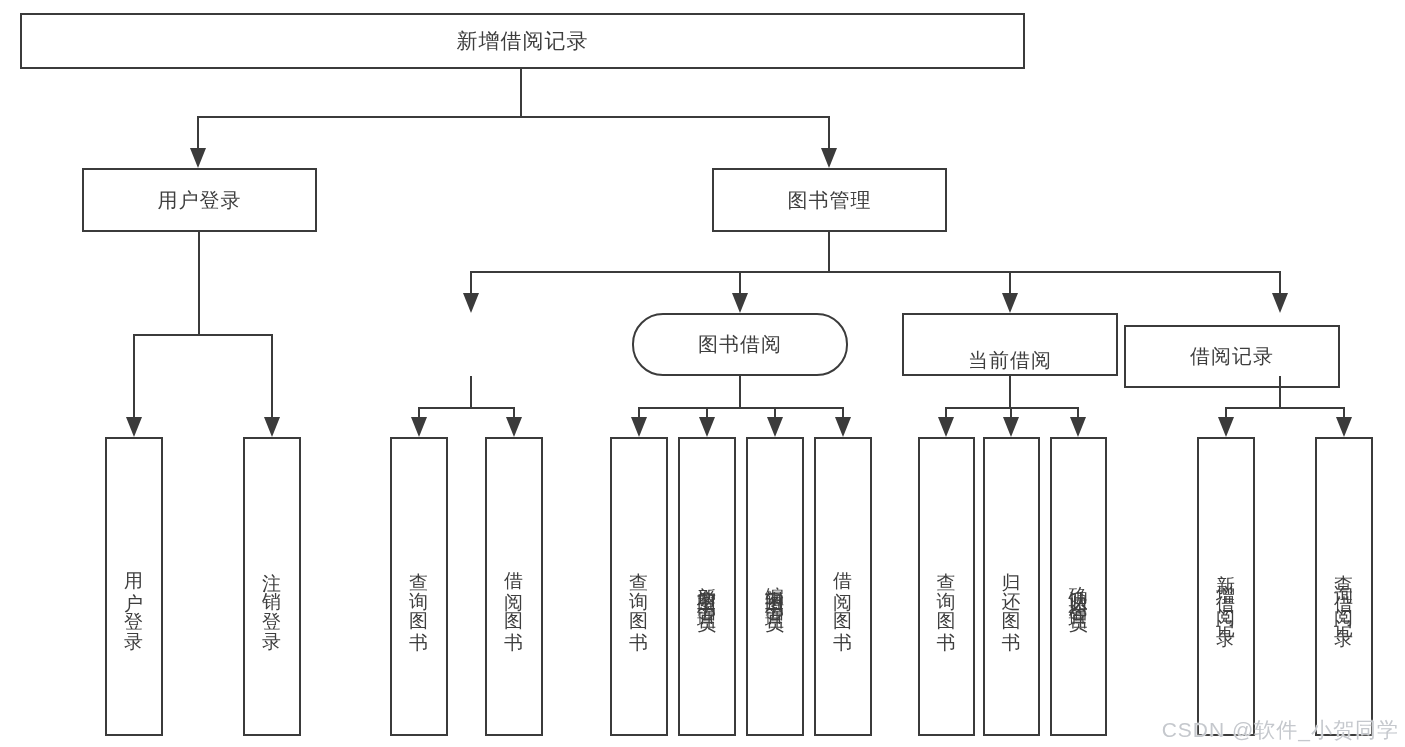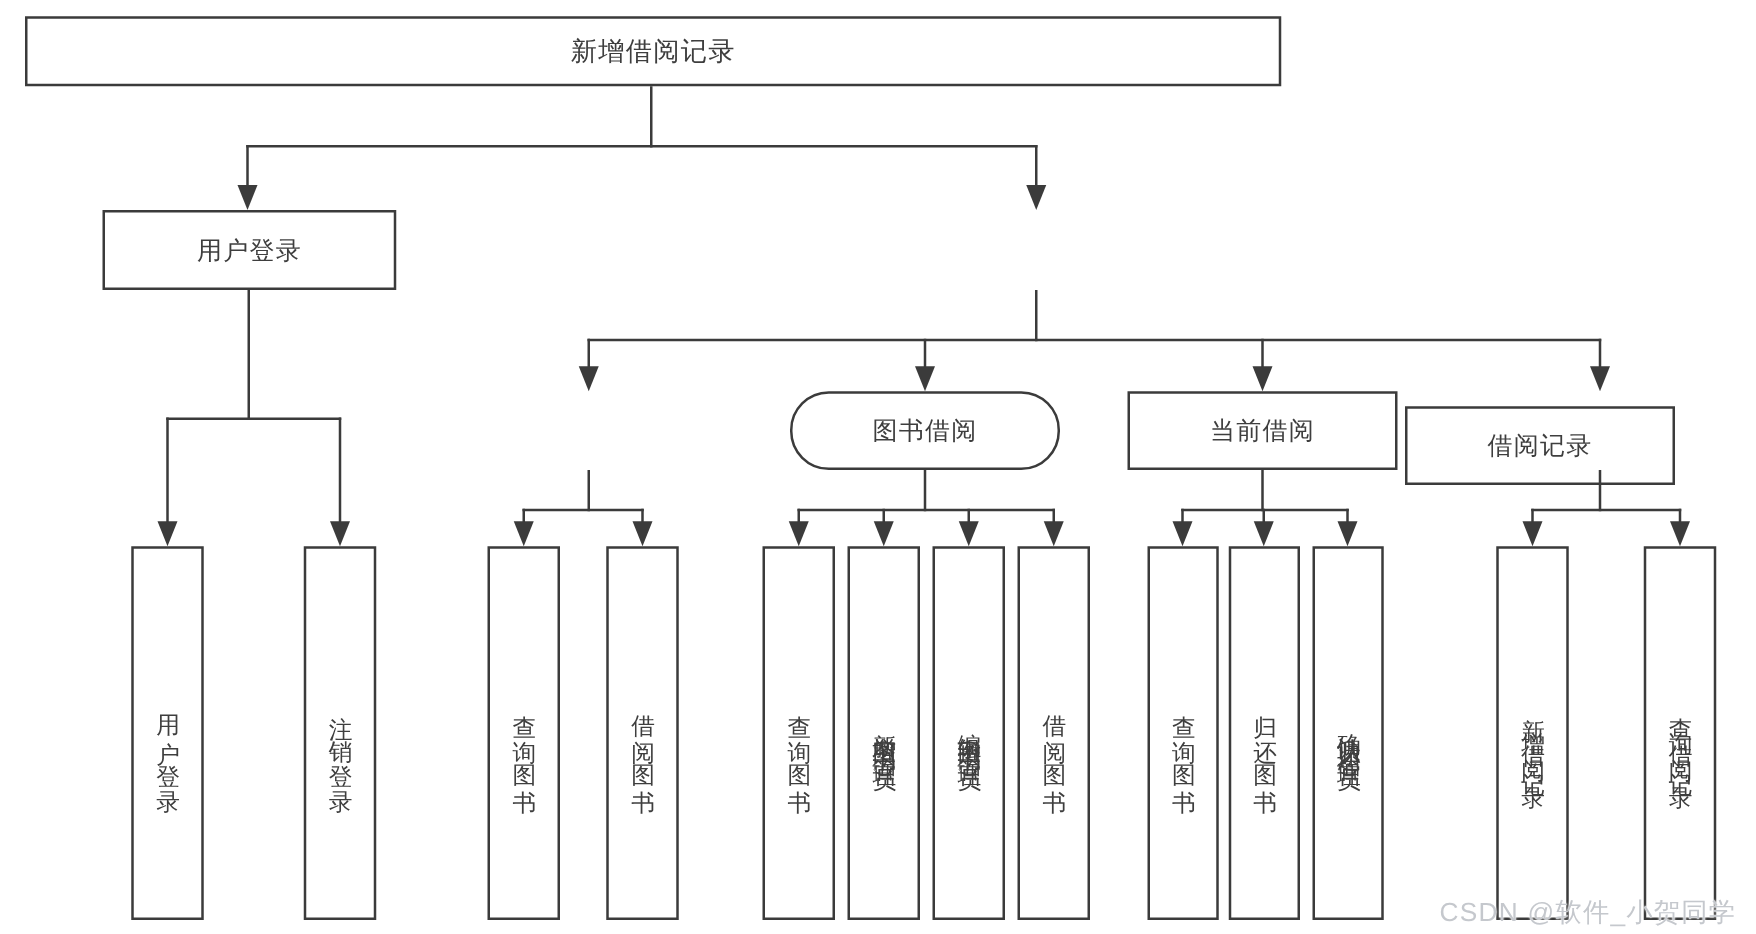--- a/index.html
+++ b/index.html
@@ -35,21 +35,21 @@
   .ls9{letter-spacing:4px;text-indent:4px;}
   .vline,.hline{position:absolute;background:var(--line);}
   .vline{width:2px;}
   .hline{height:2px;}
   .arrow{
     position:absolute;width:0;height:0;
     border-left:8px solid transparent;border-right:8px solid transparent;
     border-top:20px solid var(--line);
   }
   .watermark{
-    position:absolute;right:16px;top:716px;z-index:5;
+    position:absolute;right:6px;top:716px;z-index:5;
     font-size:21px;color:var(--wm);letter-spacing:1px;
     text-shadow:0 0 2px #fff,0 0 1px #fff;white-space:nowrap;margin-left:12px;
   }
 </style>
 </head>
 <body>
 
 <div class="canvas">
 
   <div class="node root">
@@ -59,20 +59,23 @@
   <div class="vline" style="left:520px;top:69px;height:49px;"></div>
   <div class="hline" style="left:197px;top:116px;width:633px;"></div>
   <div class="vline" style="left:197px;top:116px;height:34px;"></div>
   <div class="arrow" style="left:190px;top:148px;"></div>
   <div class="vline" style="left:828px;top:116px;height:34px;"></div>
   <div class="arrow" style="left:821px;top:148px;"></div>
 
   <div class="node lvl2" style="left:82px;">
     <span>用户登录</span>
   </div>
+  <div class="node lvl2" style="left:712px;">
+    <span>图书管理</span>
+  </div>
 
   <div class="vline" style="left:198px;top:232px;height:104px;"></div>
   <div class="hline" style="left:133px;top:334px;width:140px;"></div>
   <div class="vline" style="left:133px;top:334px;height:84px;"></div>
   <div class="arrow" style="left:126px;top:417px;"></div>
   <div class="vline" style="left:271px;top:334px;height:84px;"></div>
   <div class="arrow" style="left:264px;top:417px;"></div>
 
   <div class="vline" style="left:828px;top:232px;height:41px;"></div>
   <div class="hline" style="left:470px;top:271px;width:811px;"></div>
@@ -81,21 +84,21 @@
   <div class="vline" style="left:739px;top:271px;height:24px;"></div>
   <div class="arrow" style="left:732px;top:293px;"></div>
   <div class="vline" style="left:1009px;top:271px;height:24px;"></div>
   <div class="arrow" style="left:1002px;top:293px;"></div>
   <div class="vline" style="left:1279px;top:271px;height:24px;"></div>
   <div class="arrow" style="left:1272px;top:293px;"></div>
 
   <div class="node lvl3" style="left:632px;border-radius:31px;">
     <span>图书借阅</span>
   </div>
-  <div class="node lvl3" style="left:902px;">
+  <div class="node lvl3" style="left:902px;align-items:flex-end;">
     <span>当前借阅</span>
   </div>
   <div class="node lvl3" style="left:1124px;margin-top:12px;">
     <span>借阅记录</span>
   </div>
 
   <div class="vline" style="left:470px;top:376px;height:33px;"></div>
   <div class="hline" style="left:418px;top:407px;width:97px;"></div>
   <div class="vline" style="left:418px;top:407px;height:11px;"></div>
   <div class="arrow" style="left:411px;top:417px;"></div>

